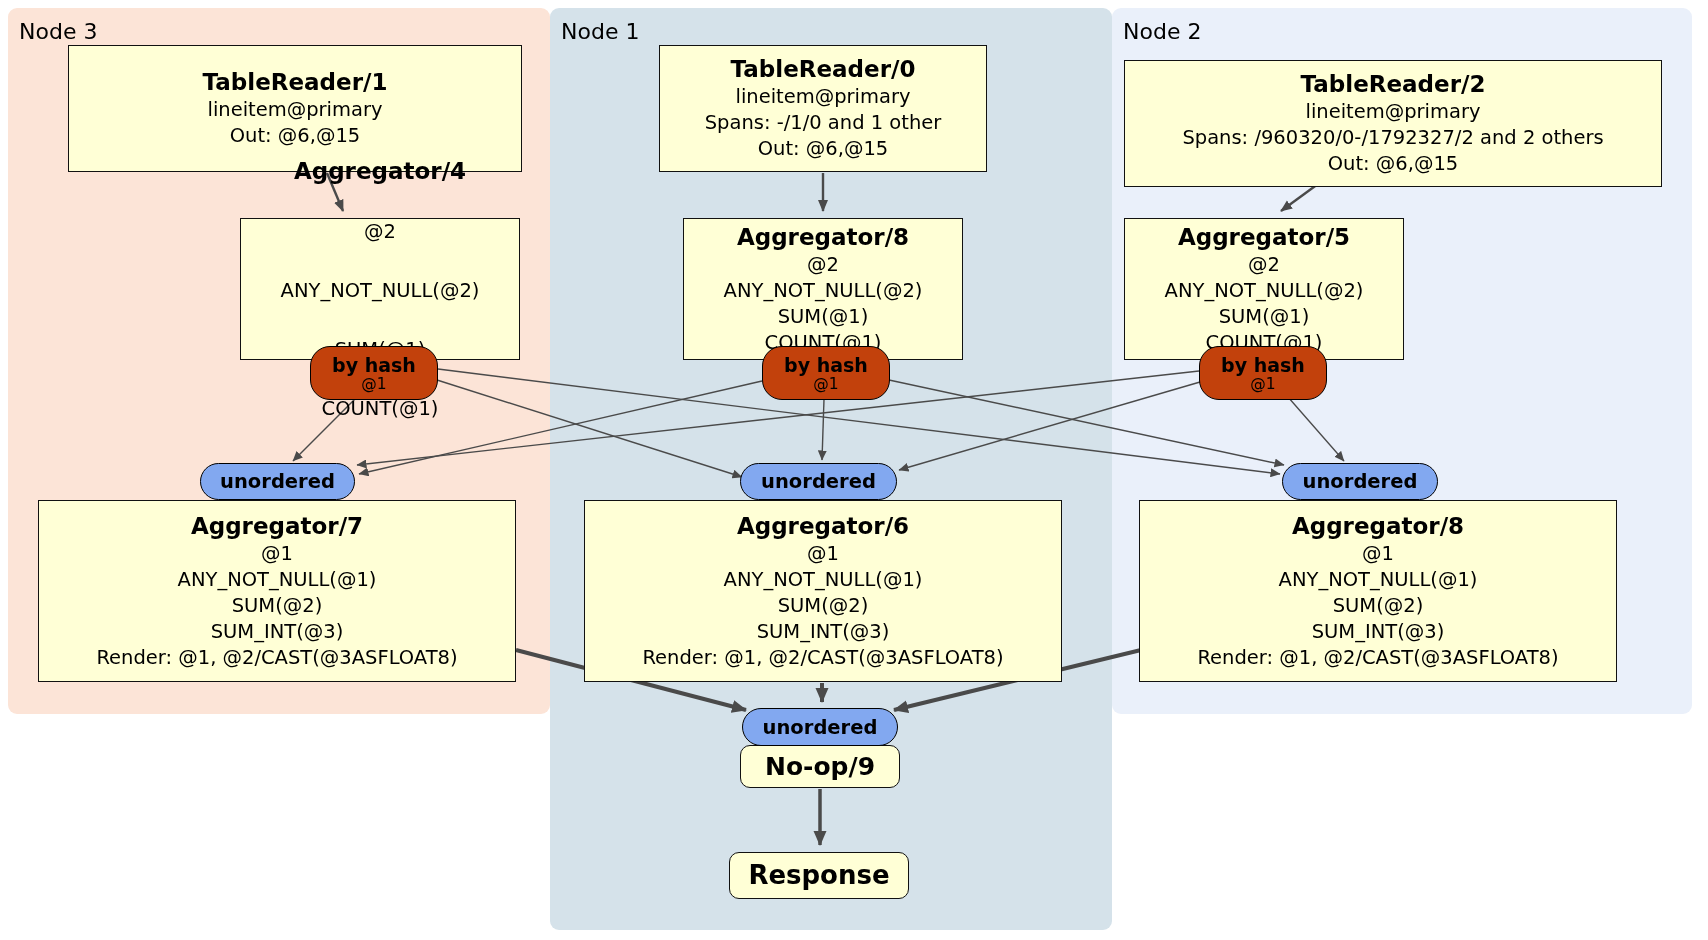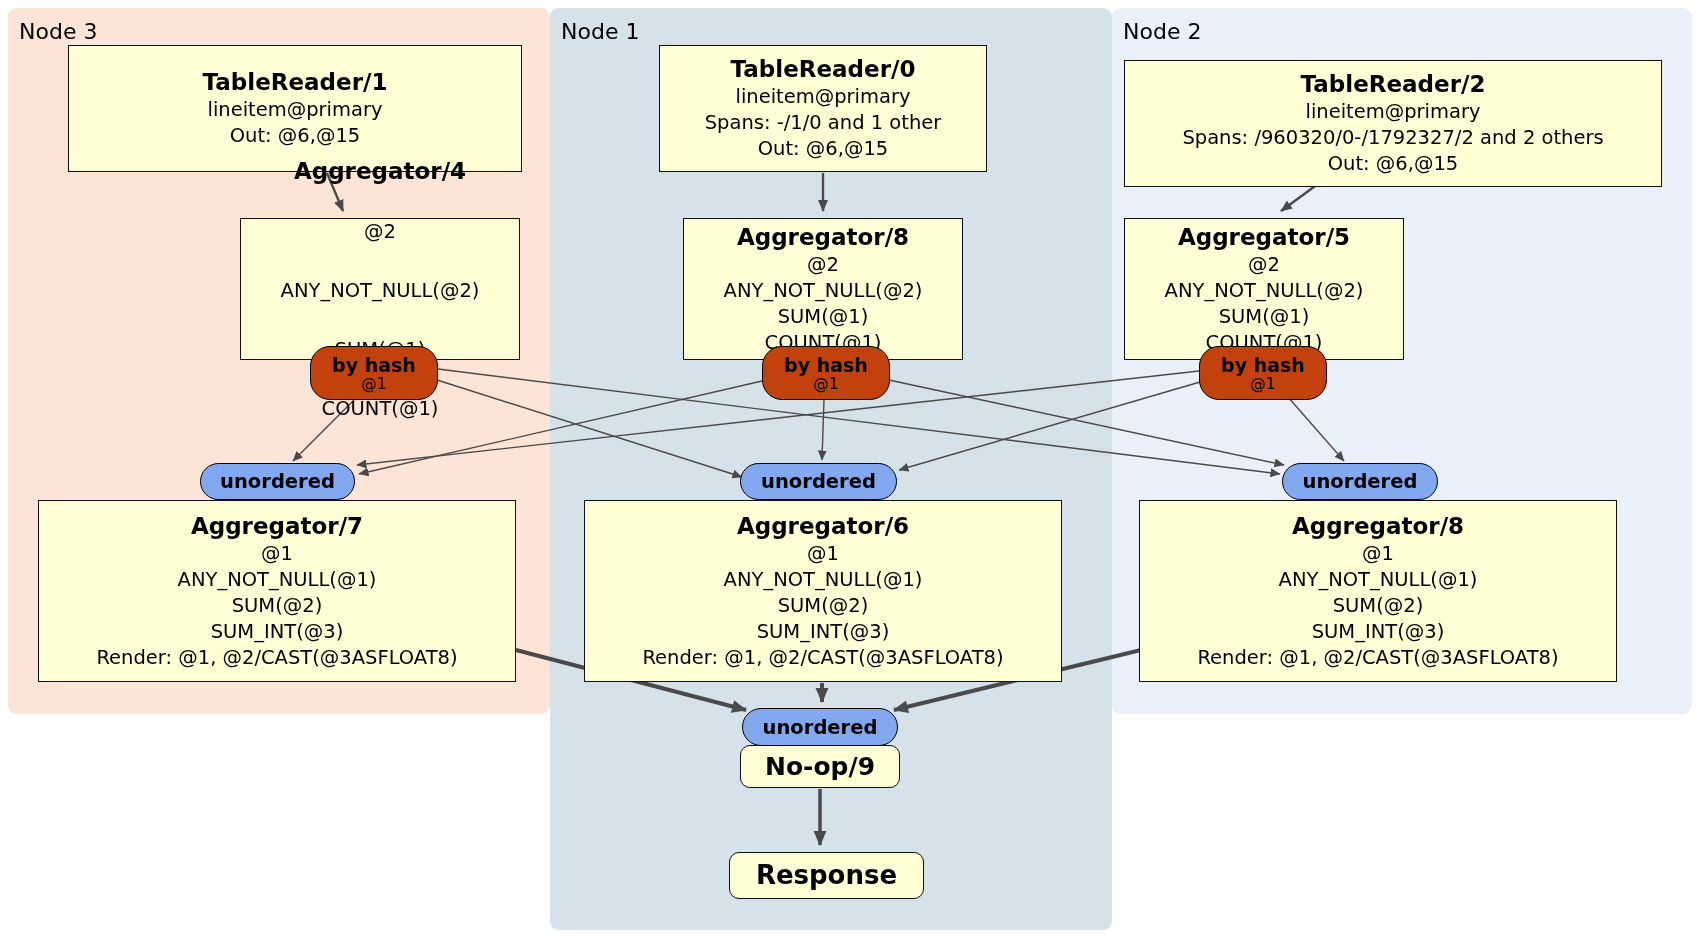--- a/index.html
+++ b/index.html
@@ -83,21 +83,21 @@
     z-index:4;
     box-sizing:border-box;
   }
   #sync-u7{left:200px;top:463px;width:155px;}
   #sync-u6{left:740px;top:463px;width:157px;}
   #sync-u8{left:1282px;top:463px;width:156px;}
   #sync-final{left:742px;top:708px;width:156px;height:38px;}
 
   #box-noop{left:740px;top:745px;width:160px;height:43px;border-radius:10px;}
   #box-noop .title{font-size:25px;}
-  #box-response{left:729px;top:852px;width:195px;height:47px;border-radius:10px;}
+  #box-response{left:729px;top:852px;width:180px;height:47px;border-radius:10px;}
   #box-response .title{font-size:26px;}
 </style>
 </head>
 <body>
 
 <div id="canvas">
 
   <div class="region" id="region-node3">
     <div class="region-label">Node 3</div>
   </div>

